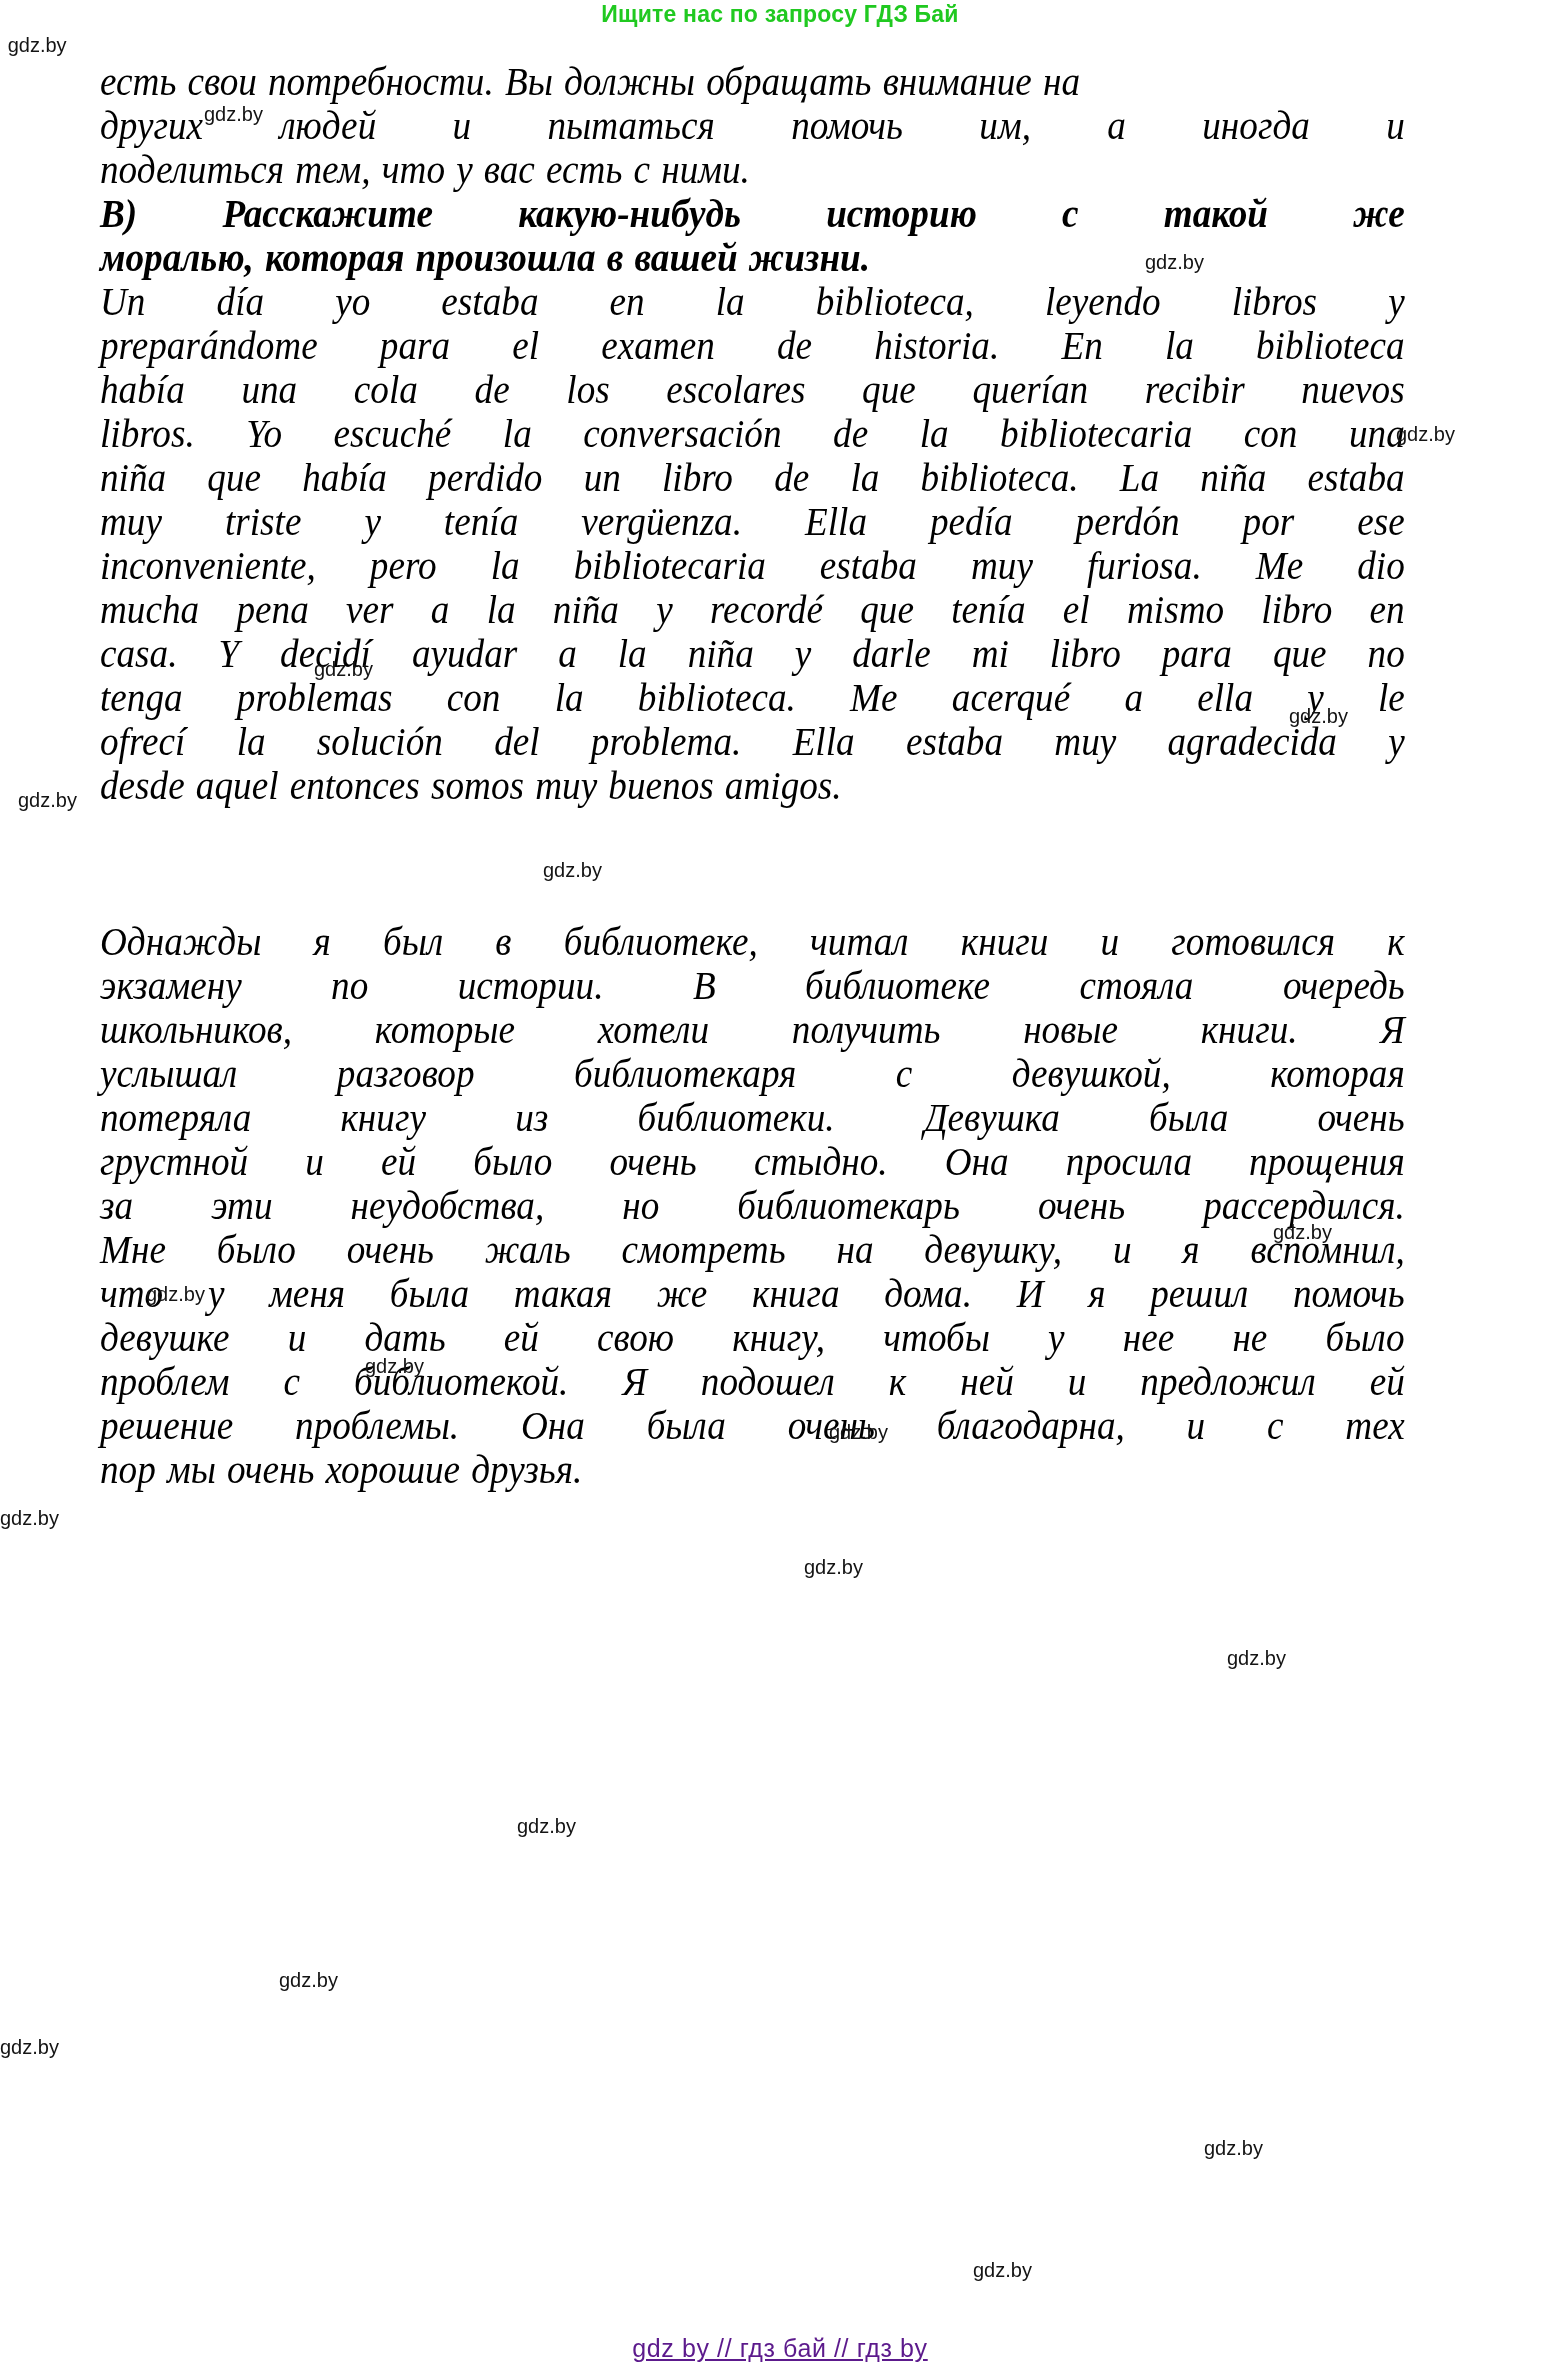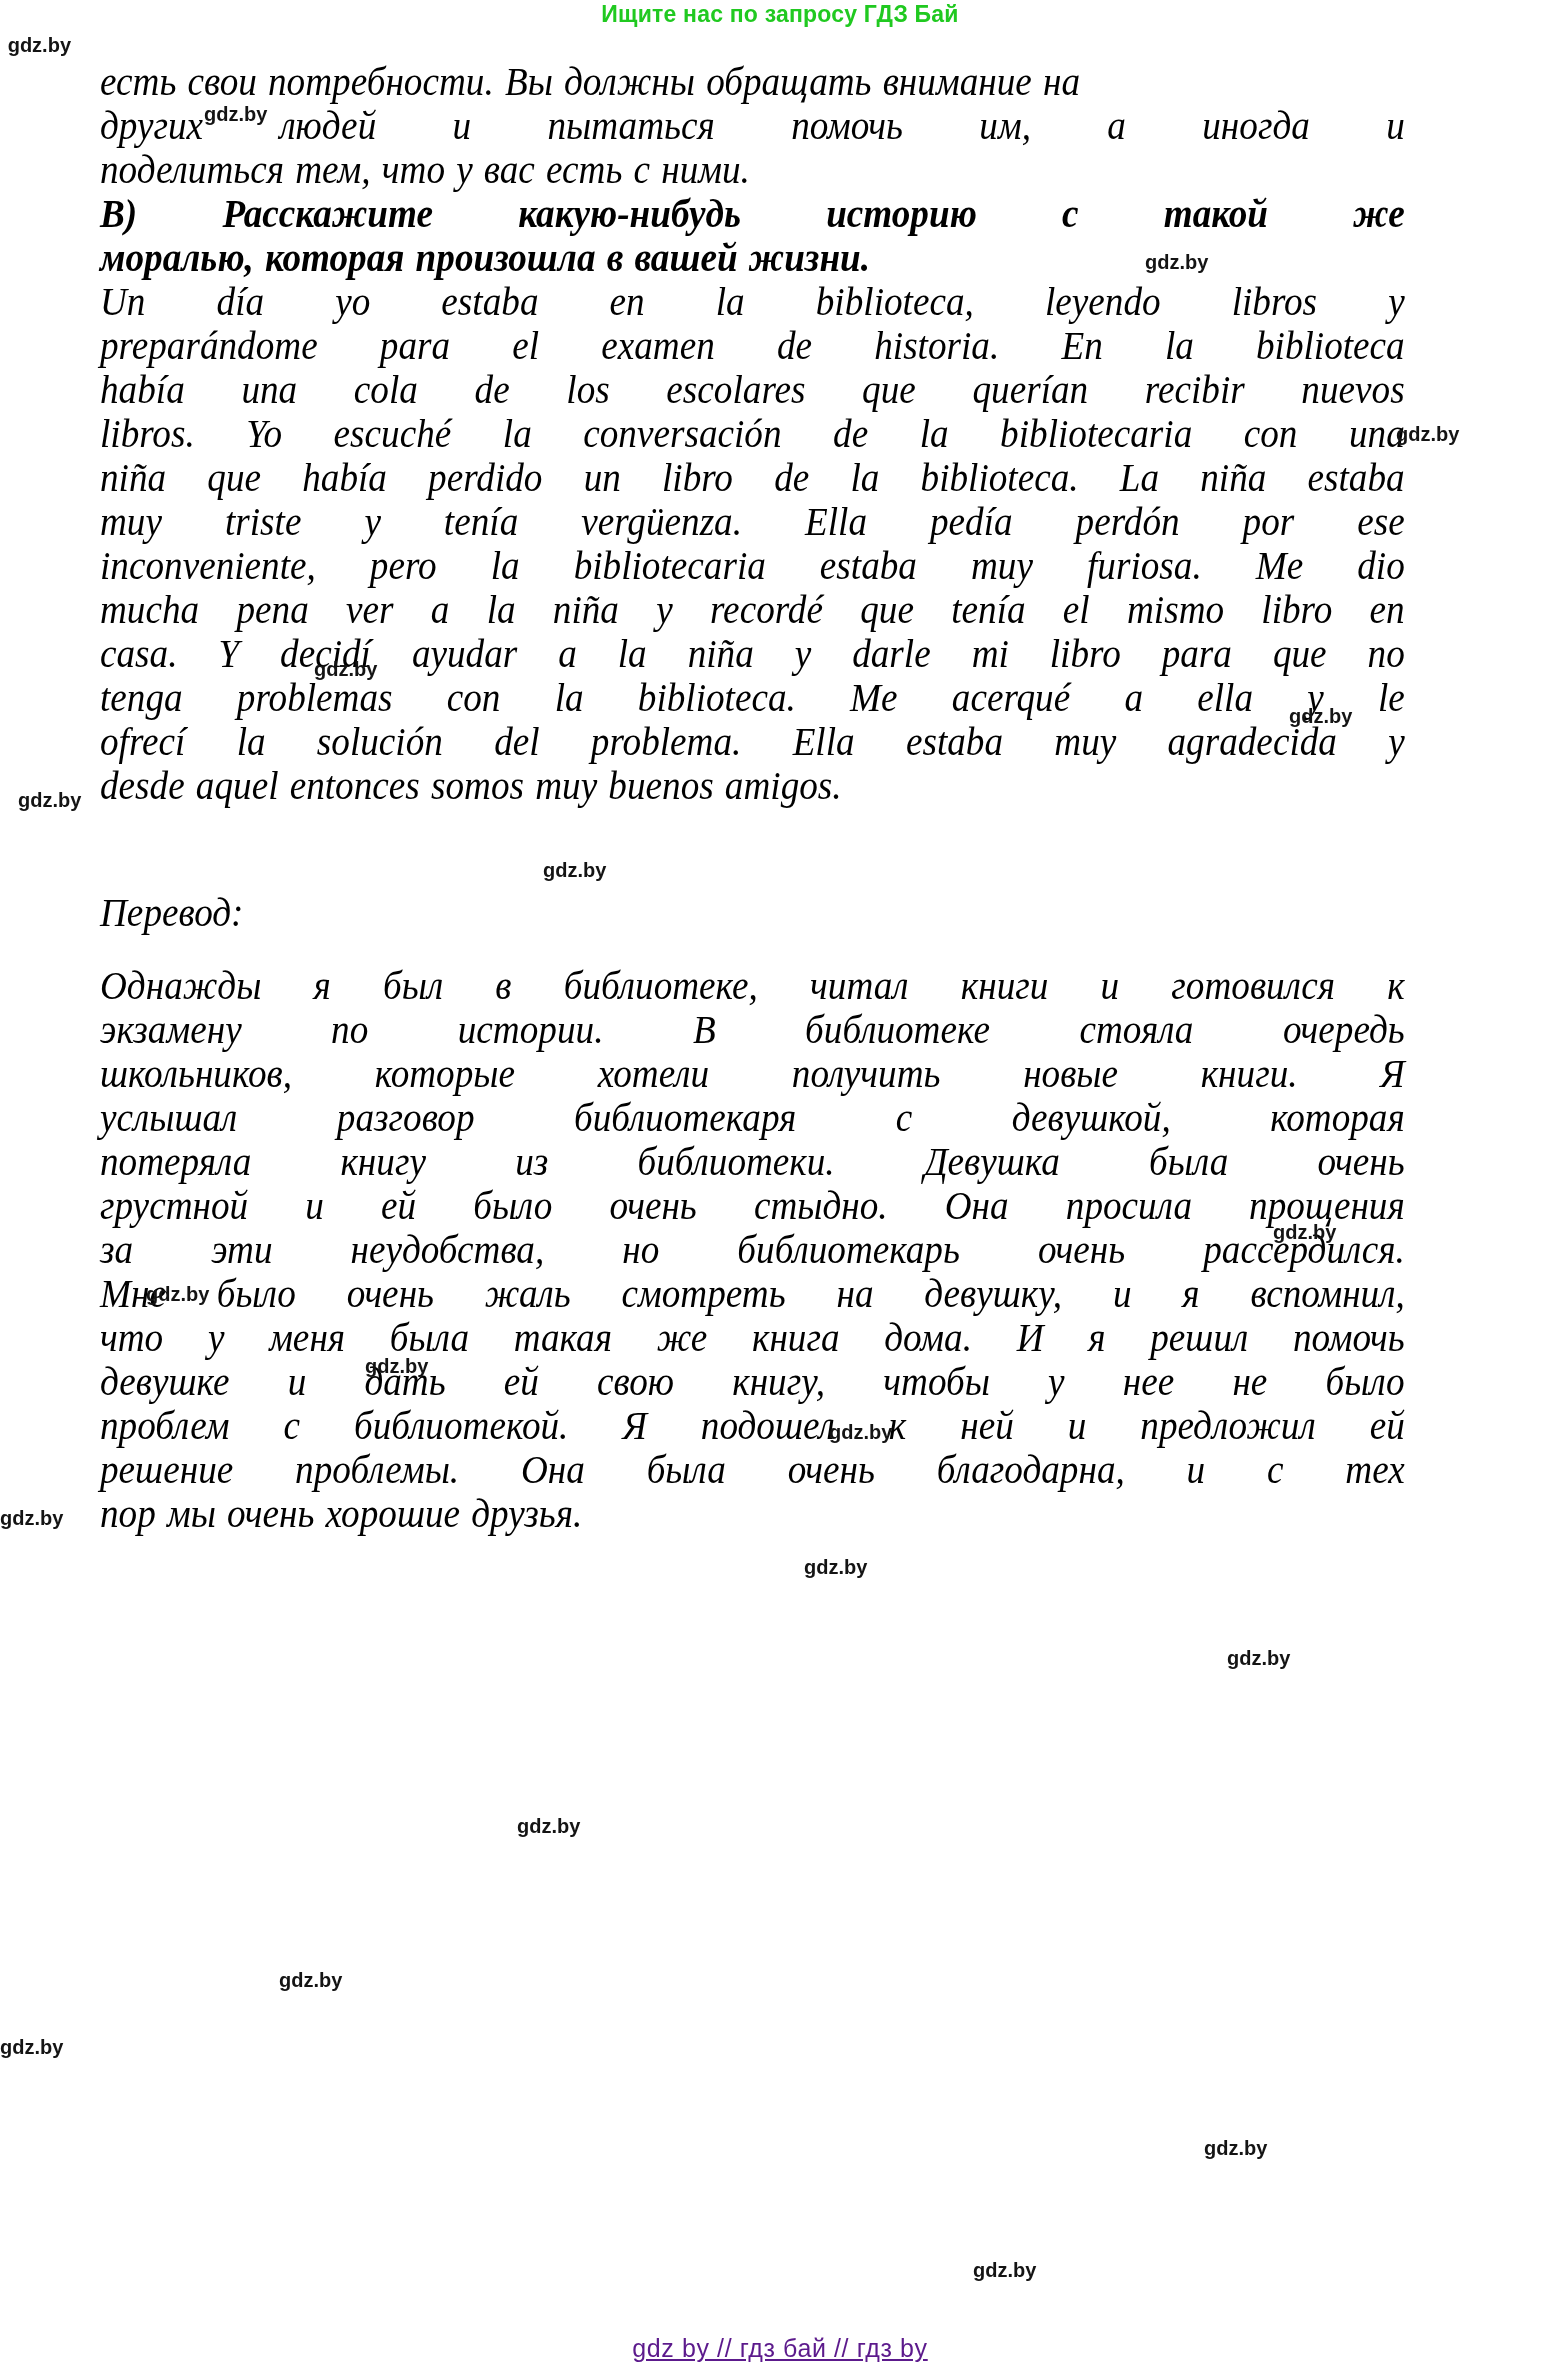--- a/index.html
+++ b/index.html
@@ -67,21 +67,21 @@
   .ln.bold { font-weight: bold; }
 
   .w { display: inline-block; }
 
   
   .wm {
     position: absolute;
     font-family: "Liberation Sans", "DejaVu Sans", sans-serif;
     font-size: 20px;
     line-height: 20px;
-    font-weight: 700;
+    font-weight: 400;
     color: #141414;
     white-space: nowrap;
     pointer-events: none;
   }
 
   
   #page-footer {
     position: absolute;
     left: 0;
     top: 2333px;
@@ -300,25 +300,20 @@
         <span class="w">desde</span>
         <span class="w">aquel</span>
         <span class="w">entonces</span>
         <span class="w">somos</span>
         <span class="w">muy</span>
         <span class="w">buenos</span>
         <span class="w">amigos.</span>
       </div>
     </div>
     <div style="height: 83px;"></div>
-    <div class="block">
-      <div class="ln flow">
-        <span class="w">Перевод:</span>
-      </div>
-    </div>
     <div style="height: 29px;"></div>
     <div class="block">
       <div class="ln just">
         <span class="w">Однажды</span>
         <span class="w">я</span>
         <span class="w">был</span>
         <span class="w">в</span>
         <span class="w">библиотеке,</span>
         <span class="w">читал</span>
         <span class="w">книги</span>

